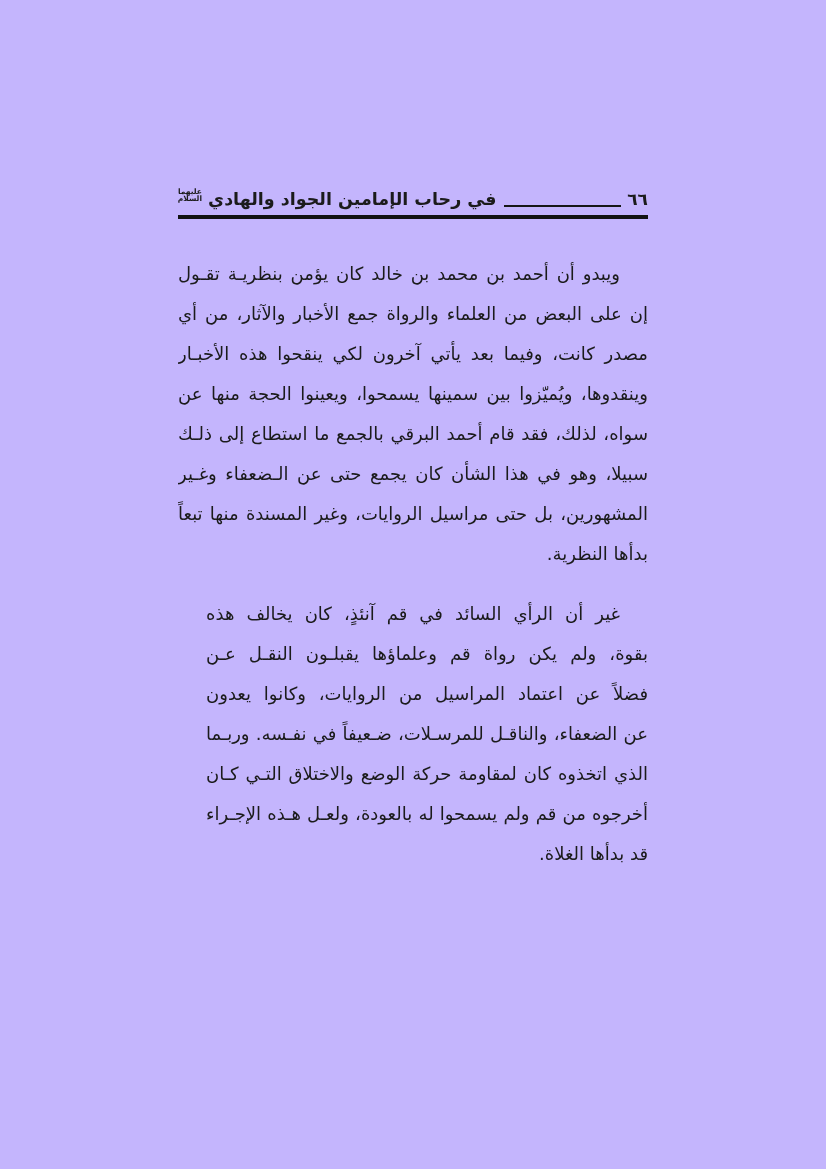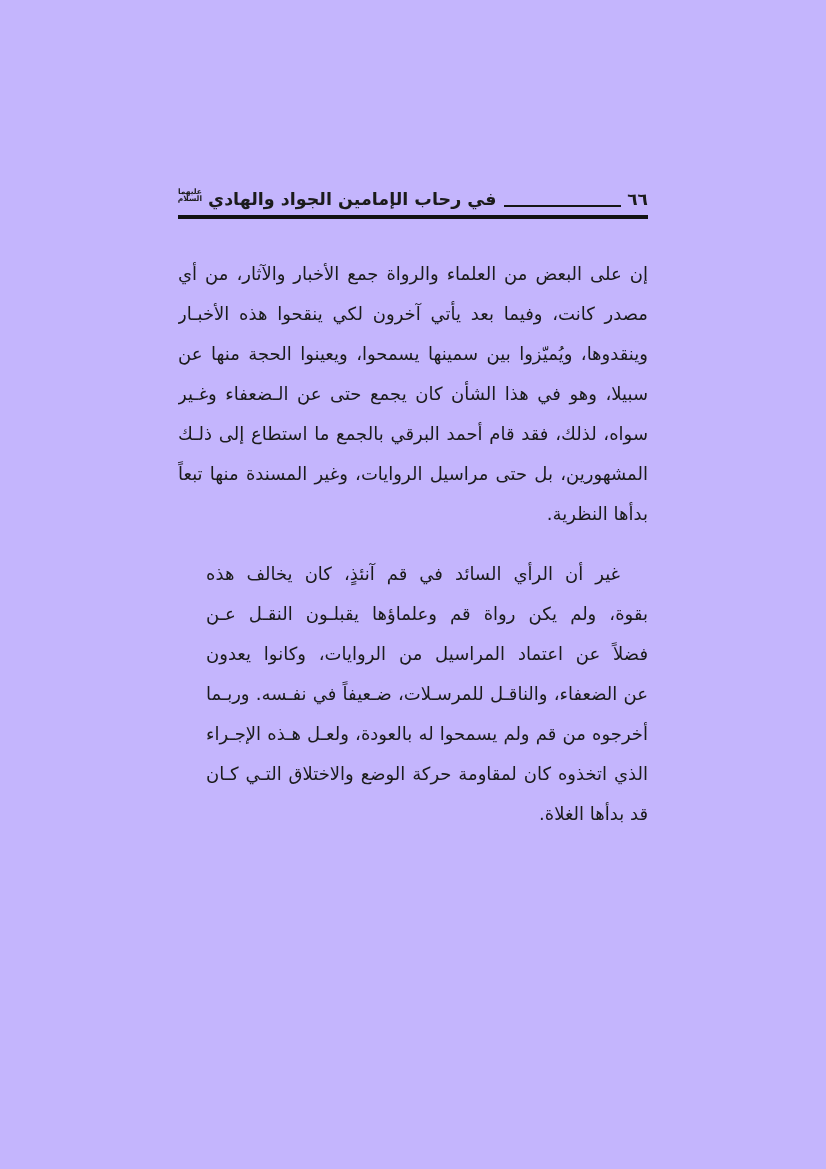--- a/index.html
+++ b/index.html
@@ -92,34 +92,35 @@
     <div class="running-header">
       <div class="header-title"><span>في رحاب الإمامين الجواد والهادي</span>&nbsp;<span class="honorific">عليهما السلام</span></div>
       <div class="header-rule-fill"></div>
       <div class="page-number">٦٦</div>
     </div>
     <div class="header-thick-rule"></div>
 
     <div class="body-text">
 
       <div class="paragraph">
+        <div class="text-line para-start">ويبدو أن أحمد بن محمد بن خالد كان يؤمن بنظريـة تقـول</div>
         <div class="text-line">إن على البعض من العلماء والرواة جمع الأخبار والآثار، من أي</div>
         <div class="text-line">مصدر كانت، وفيما بعد يأتي آخرون لكي ينقحوا هذه الأخبـار</div>
         <div class="text-line">وينقدوها، ويُميّزوا بين سمينها يسمحوا، ويعينوا الحجة منها عن</div>
+        <div class="text-line">سواه، لذلك، فقد قام أحمد البرقي بالجمع ما استطاع إلى ذلـك</div>
         <div class="text-line">سبيلا، وهو في هذا الشأن كان يجمع حتى عن الـضعفاء وغـير</div>
-        <div class="text-line">سواه، لذلك، فقد قام أحمد البرقي بالجمع ما استطاع إلى ذلـك</div>
         <div class="text-line">المشهورين، بل حتى مراسيل الروايات، وغير المسندة منها تبعاً</div>
         <div class="text-line para-end">بدأها النظرية.</div>
       </div>
 
       <div class="paragraph">
         <div class="text-line para-start">غير أن الرأي السائد في قم آنئذٍ، كان يخالف هذه النظريـة</div>
         <div class="text-line">بقوة، ولم يكن رواة قم وعلماؤها يقبلـون النقـل عـن الـضعفاء</div>
         <div class="text-line">فضلاً عن اعتماد المراسيل من الروايات، وكانوا يعدون اعتماد</div>
         <div class="text-line">عن الضعفاء، والناقـل للمرسـلات، ضـعيفاً في نفـسه. وربـما</div>
+        <div class="text-line">الذي اتخذوه كان لمقاومة حركة الوضع والاختلاق التـي كـان</div>
         <div class="text-line">أخرجوه من قم ولم يسمحوا له بالعودة، ولعـل هـذه الإجـراء</div>
-        <div class="text-line">الذي اتخذوه كان لمقاومة حركة الوضع والاختلاق التـي كـان</div>
         <div class="text-line para-end">قد بدأها الغلاة.</div>
       </div>
 
     </div>
   </div>
 </div>
 
 </body></html>

